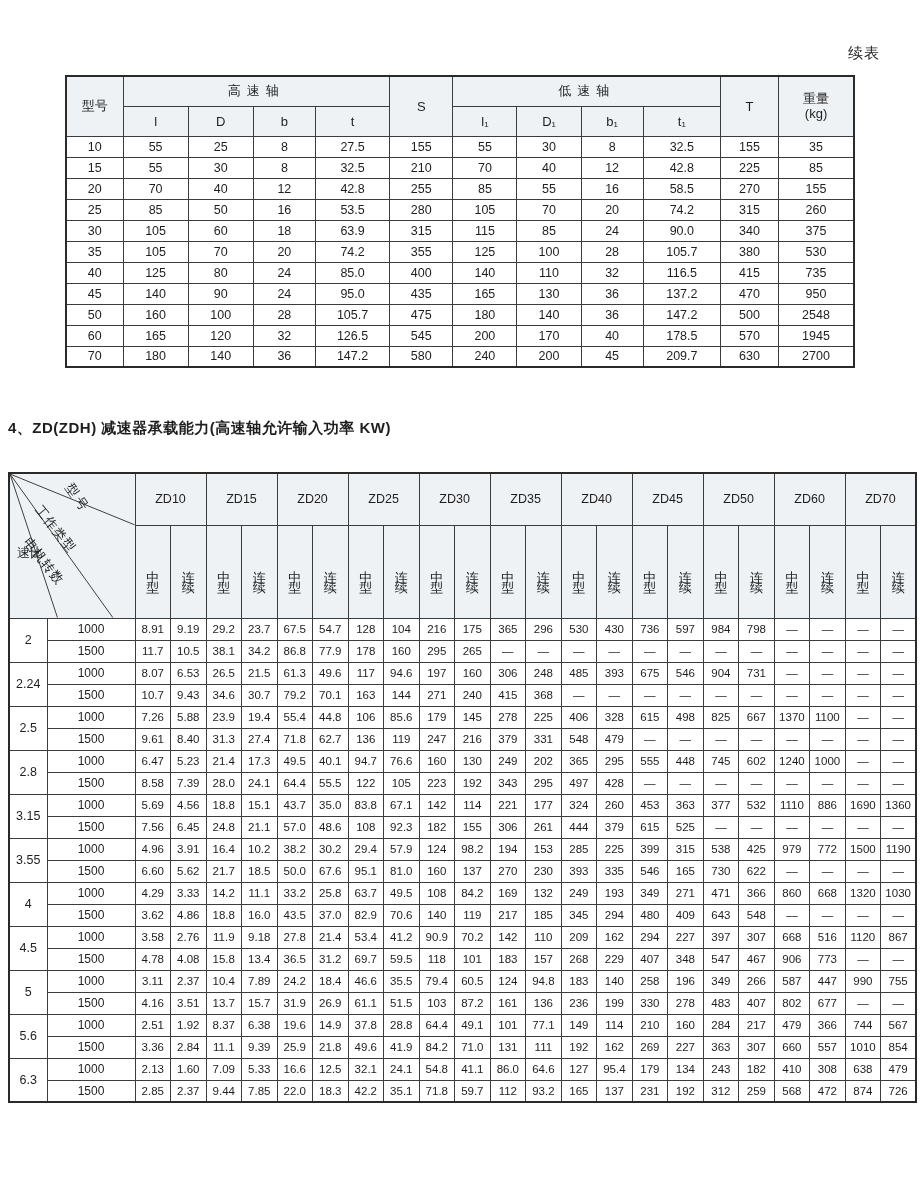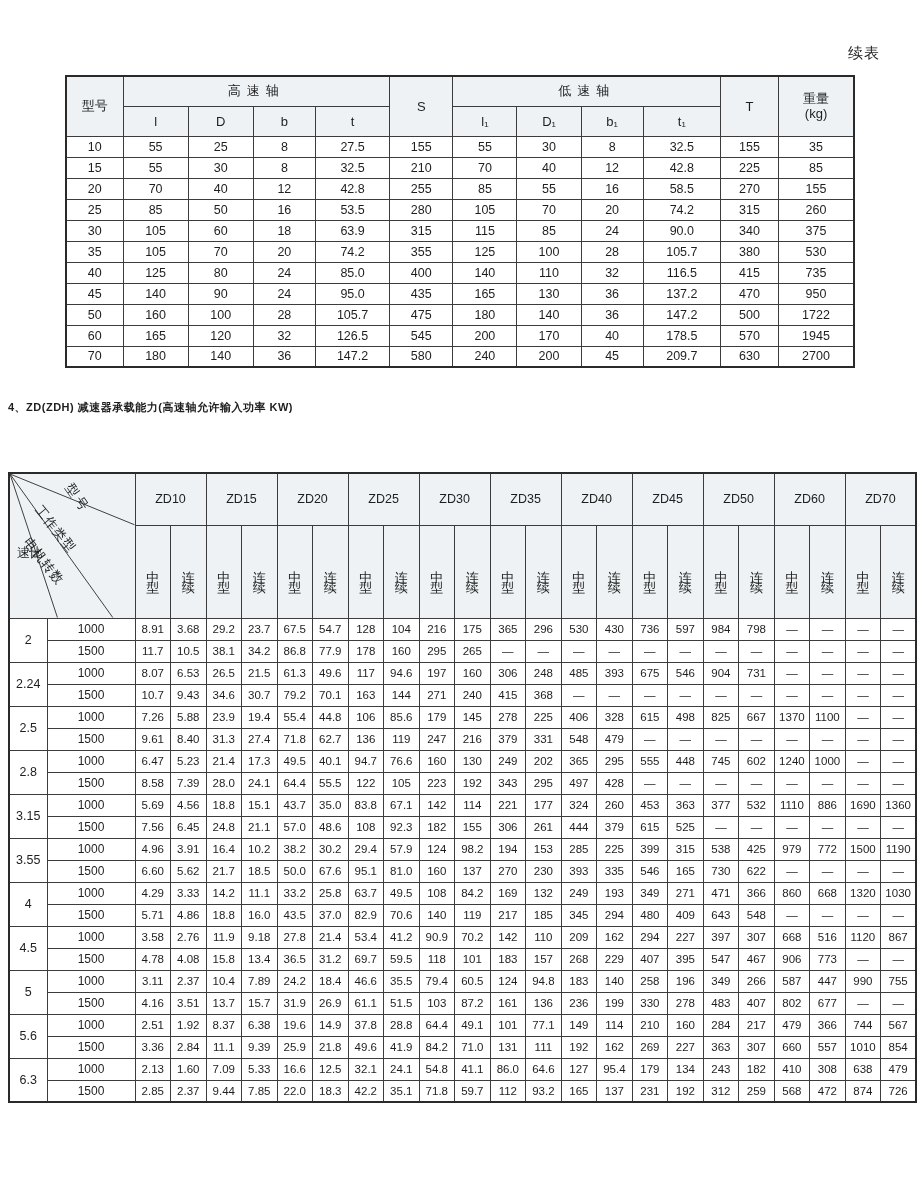--- a/index.html
+++ b/index.html
@@ -12,21 +12,21 @@
   .dim-table-wrap { position:absolute; left:65px; top:75px; width:790px; }
   table { border-collapse:collapse; table-layout:fixed; width:100%; }
   .dim-table, .power-table { border:2px solid #2a2a2a; }
   .dim-table th, .dim-table td { border:1px solid #3c3c3c; text-align:center; vertical-align:middle; font-weight:normal; white-space:nowrap; overflow:hidden; }
   .dim-table thead th { background:#eef2f5; font-size:13px; height:30px; }
   .dim-table thead .grp { letter-spacing:6px; }
   .dim-table tbody td { font-size:12.5px; height:21px; background:#fff; }
   .dim-table .wlbl { line-height:15px; }
 
   
-  .section-title { position:absolute; left:8px; top:400px; font-size:11px; font-weight:bold; letter-spacing:0.5px; }
+  .section-title { position:absolute; left:8px; top:419px; font-size:15px; font-weight:bold; letter-spacing:0.5px; }
 
   
   .power-table-wrap { position:absolute; left:8px; top:472px; width:907px; }
   .power-table th, .power-table td { border:1px solid #3c3c3c; text-align:center; vertical-align:middle; font-weight:normal; white-space:nowrap; overflow:hidden; }
   .power-table thead th { background:#eef2f5; }
   .power-table .model-th { font-size:12.5px; height:52px; }
   .power-table .duty-th { height:93px; }
   .vtext { writing-mode:vertical-rl; text-orientation:upright; letter-spacing:10px; font-size:13px; display:inline-block; line-height:1; }
   .power-table tbody td { font-size:11.5px; height:22px; background:#fff; padding:0 1px; }
   .power-table td.ratio { font-size:12.5px; background:#fff; }
@@ -203,21 +203,21 @@
           <td>160</td>
           <td>100</td>
           <td>28</td>
           <td>105.7</td>
           <td>475</td>
           <td>180</td>
           <td>140</td>
           <td>36</td>
           <td>147.2</td>
           <td>500</td>
-          <td>1722</td>
+          <td>2548</td>
         </tr>
         <tr>
           <td>60</td>
           <td>165</td>
           <td>120</td>
           <td>32</td>
           <td>126.5</td>
           <td>545</td>
           <td>200</td>
           <td>170</td>
@@ -322,21 +322,21 @@
           <th class="duty-th"><span class="vtext">连续</span></th>
           <th class="duty-th"><span class="vtext">中型</span></th>
           <th class="duty-th"><span class="vtext">连续</span></th>
         </tr>
     </thead>
     <tbody>
         <tr>
           <td class="ratio" rowspan="2">2</td>
           <td class="rpm">1000</td>
           <td>8.91</td>
-          <td>3.68</td>
+          <td>9.19</td>
           <td>29.2</td>
           <td>23.7</td>
           <td>67.5</td>
           <td>54.7</td>
           <td>128</td>
           <td>104</td>
           <td>216</td>
           <td>175</td>
           <td>365</td>
           <td>296</td>
@@ -652,21 +652,21 @@
           <td>271</td>
           <td>471</td>
           <td>366</td>
           <td>860</td>
           <td>668</td>
           <td>1320</td>
           <td>1030</td>
         </tr>
         <tr>
           <td class="rpm">1500</td>
-          <td>5.71</td>
+          <td>3.62</td>
           <td>4.86</td>
           <td>18.8</td>
           <td>16.0</td>
           <td>43.5</td>
           <td>37.0</td>
           <td>82.9</td>
           <td>70.6</td>
           <td>140</td>
           <td>119</td>
           <td>217</td>
@@ -718,21 +718,21 @@
           <td>31.2</td>
           <td>69.7</td>
           <td>59.5</td>
           <td>118</td>
           <td>101</td>
           <td>183</td>
           <td>157</td>
           <td>268</td>
           <td>229</td>
           <td>407</td>
-          <td>395</td>
+          <td>348</td>
           <td>547</td>
           <td>467</td>
           <td>906</td>
           <td>773</td>
           <td>—</td>
           <td>—</td>
         </tr>
         <tr>
           <td class="ratio" rowspan="2">5</td>
           <td class="rpm">1000</td>

